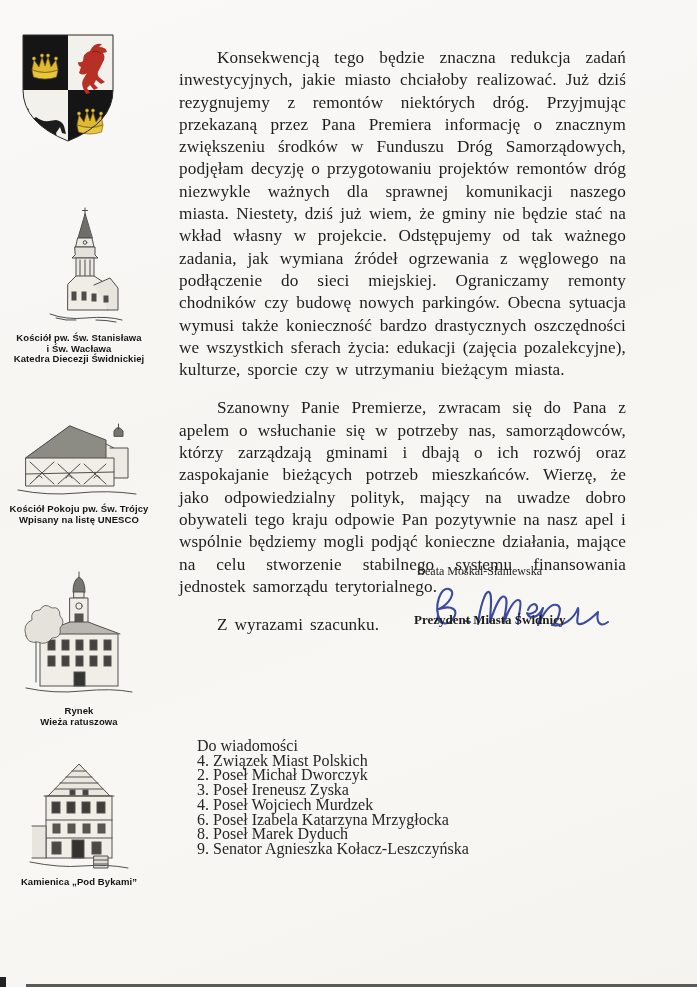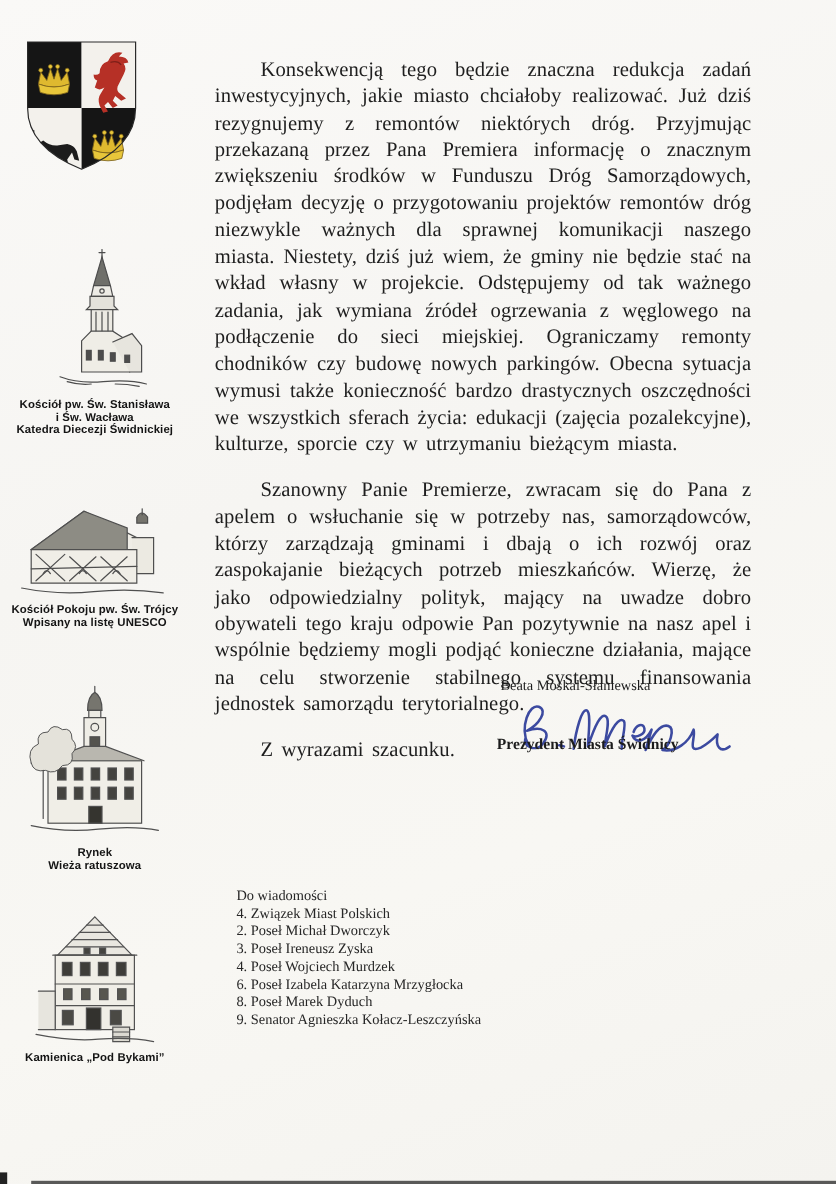--- a/index.html
+++ b/index.html
@@ -23,21 +23,21 @@
   .letter-body p{margin:16px;text-indent:38px;}
   .closing{margin:0;text-indent:38px;}
   
   .sig-block{position:absolute;left:414px;top:564px;width:250px;height:80px;}
   .sig-name{position:absolute;left:3px;top:0;font-size:12px;white-space:nowrap;}
   .sig-title{position:absolute;left:0;top:48px;font-size:13px;white-space:nowrap;font-weight:bold;}
   .sig-ink{position:absolute;left:10px;top:14px;width:196px;height:54px;}
   
   .cc-list{
     position:absolute;left:197px;top:739px;width:300px;
-    font-size:12px;line-height:14.7px;color:#262626;
+    font-size:16px;line-height:14.7px;color:#262626;
   }
   .cc-list .cc-header{margin:0 0 0 0;}
   .cc-list div{white-space:nowrap;}
   
   .figure{position:absolute;}
   .fig-caption{
     position:absolute;left:0;width:158px;text-align:center;
     font-family:"Liberation Sans", sans-serif;font-weight:bold;
     font-size:9.5px;line-height:10.6px;color:#141414;letter-spacing:.1px;
   }

